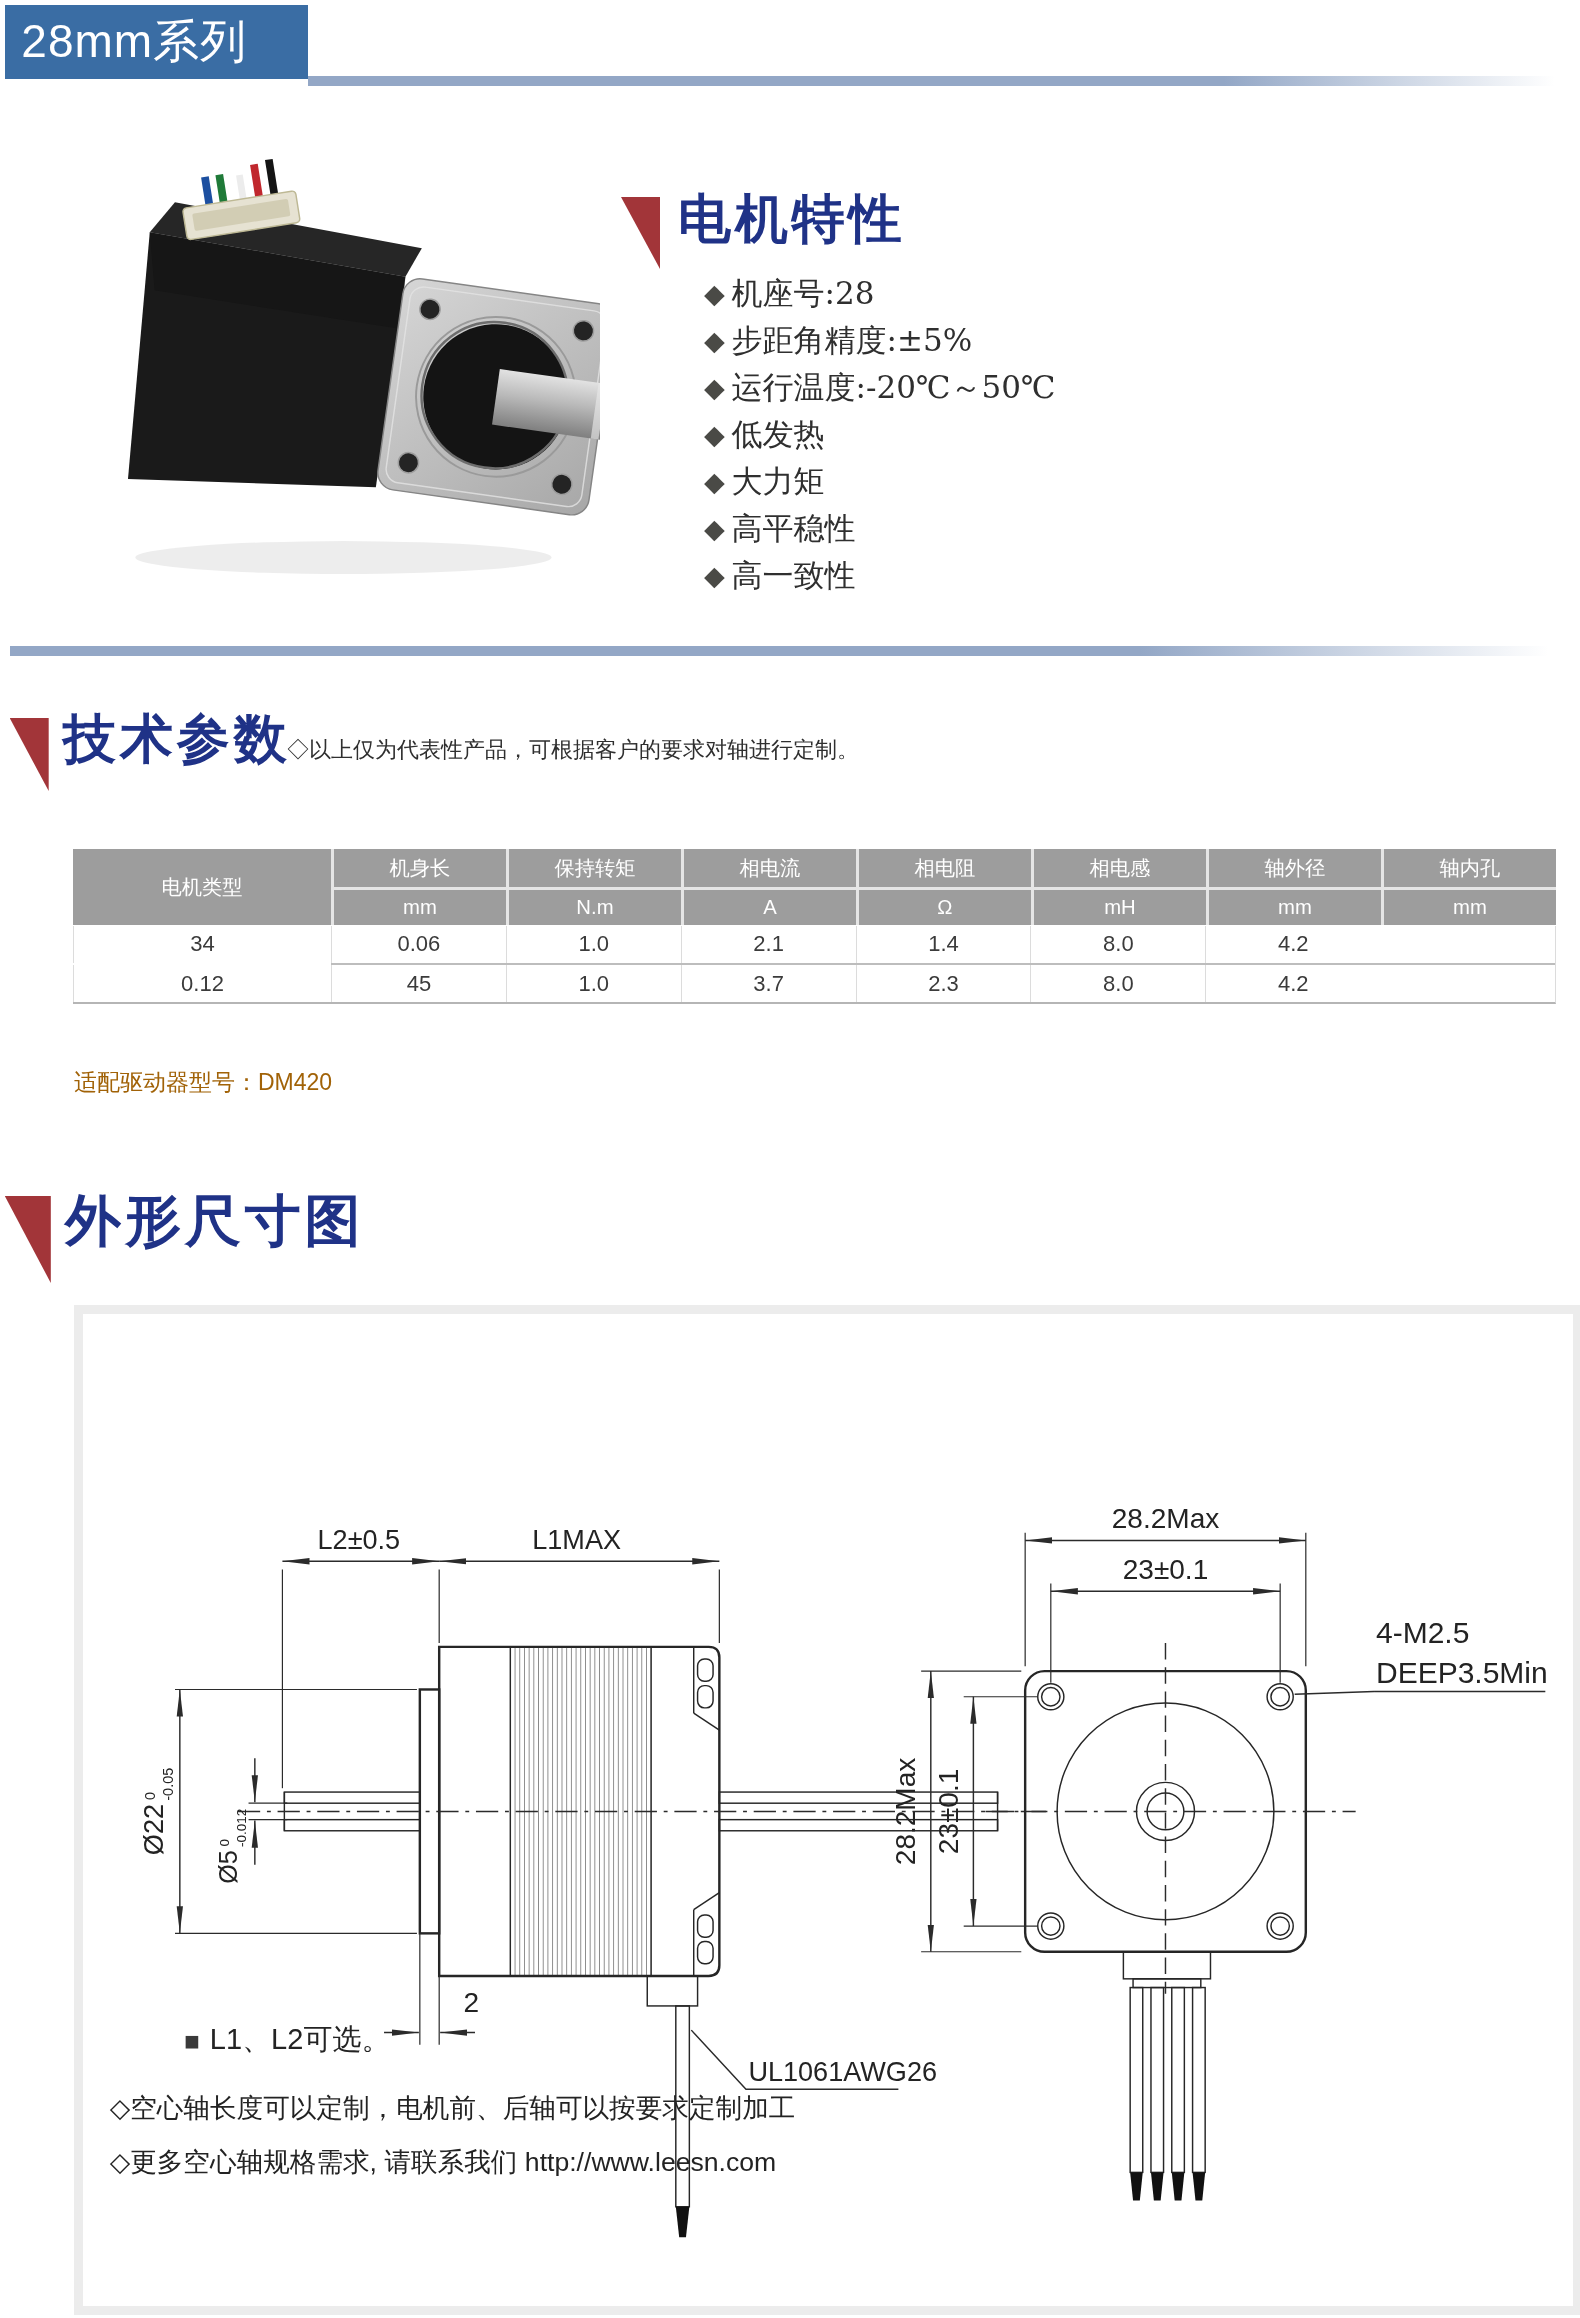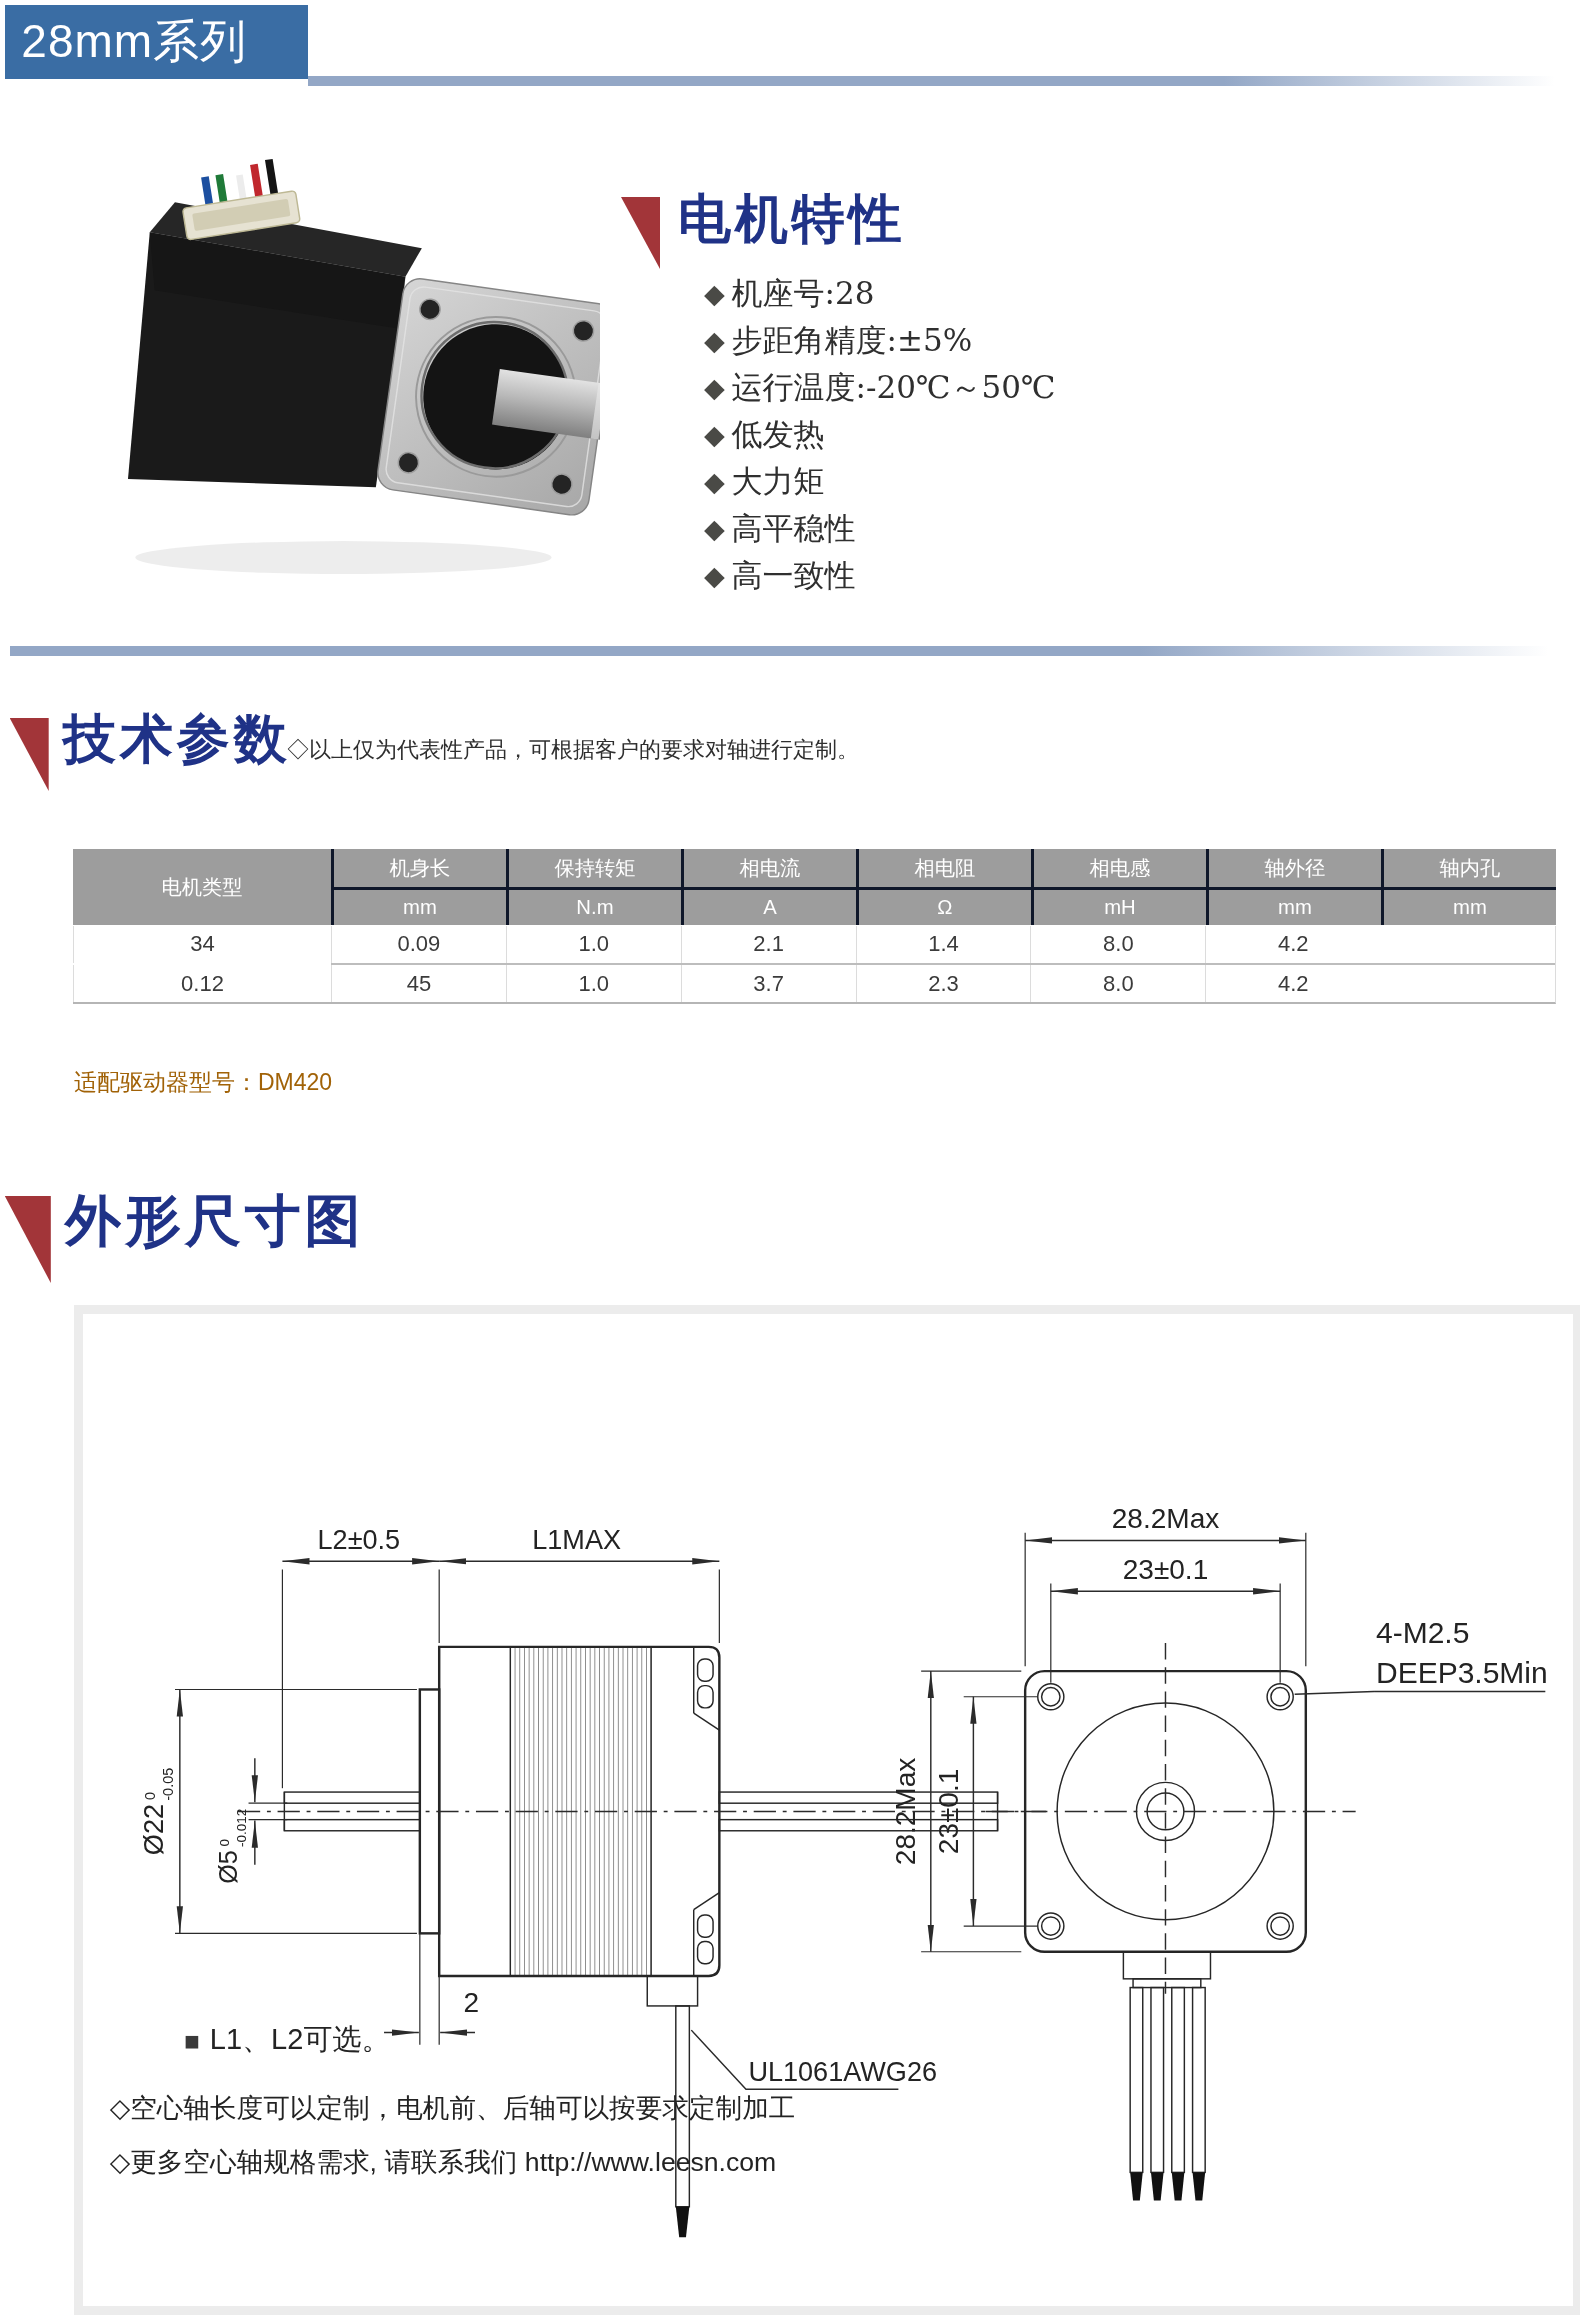--- a/index.html
+++ b/index.html
@@ -23,21 +23,21 @@
   .feat-list{list-style:none;margin:0;padding:0;}
   .feat-list li{font-family:"DejaVu Serif",serif;font-size:31px;color:#2f2f2f;
                 height:47px;display:flex;align-items:center;}
   .feat-list li .dia{color:#4a4a46;font-size:27px;margin-right:6.8px;}
 
   .spec-note{font-family:Liberation Serif, serif;font-size:22px;color:#2f2f2f;}
 
   
   .tbl{left:73px;top:849px;width:1483px;}
   .tbl-head{display:grid;grid-template-columns:258px repeat(7,1fr);
-            grid-template-rows:38px 35px;gap:2.9px;background:#0f172a;}
+            grid-template-rows:38px 35px;gap:2.9px;background:#e5e5e5;}
   .tbl-head .cell{background:#9d9d9d;color:#ffffff;font-size:20.3px;
                   display:flex;align-items:center;justify-content:center;}
   .tbl-head .c1{grid-row:1/3;}
   .tbl-body{display:grid;grid-template-columns:258px repeat(7,1fr);
             grid-template-rows:37px 2.4px 37px;background:#ffffff;
             border-bottom:2.9px double #b5b5b5;margin-top:1px;}
   .tbl-body .cell{font-size:22px;color:#3b3b3b;display:flex;align-items:center;justify-content:center;
                   border-left:1px solid #dcdcdc;background:#ffffff;}
   .tbl-body .motor{grid-row:1/4;border-left:1px solid #dcdcdc;}
   .tbl-body .sep{grid-column:2/9;height:2.4px;background:linear-gradient(#bdbdbd 1px,#ffffff 1px,#ffffff 1.5px,#bdbdbd 1.5px);}
@@ -169,21 +169,21 @@
       <div class="cell">mm</div>
       <div class="cell">N.m</div>
       <div class="cell">A</div>
       <div class="cell">Ω</div>
       <div class="cell">mH</div>
       <div class="cell">mm</div>
       <div class="cell">mm</div>
     </div>
     <div class="tbl-body">
       <div class="cell" style="grid-row:1">34</div>
-      <div class="cell" style="grid-row:1">0.09</div>
+      <div class="cell" style="grid-row:1">0.06</div>
       <div class="cell" style="grid-row:1">1.0</div>
       <div class="cell" style="grid-row:1">2.1</div>
       <div class="cell" style="grid-row:1">1.4</div>
       <div class="cell" style="grid-row:1">8.0</div>
       <div class="cell" style="grid-row:1">4.2</div>
       <div class="sep" style="grid-row:2"></div>
       <div class="cell" style="grid-row:3;grid-column:2">45</div>
       <div class="cell" style="grid-row:3">0.12</div>
       <div class="cell" style="grid-row:3">1.0</div>
       <div class="cell" style="grid-row:3">3.7</div>

